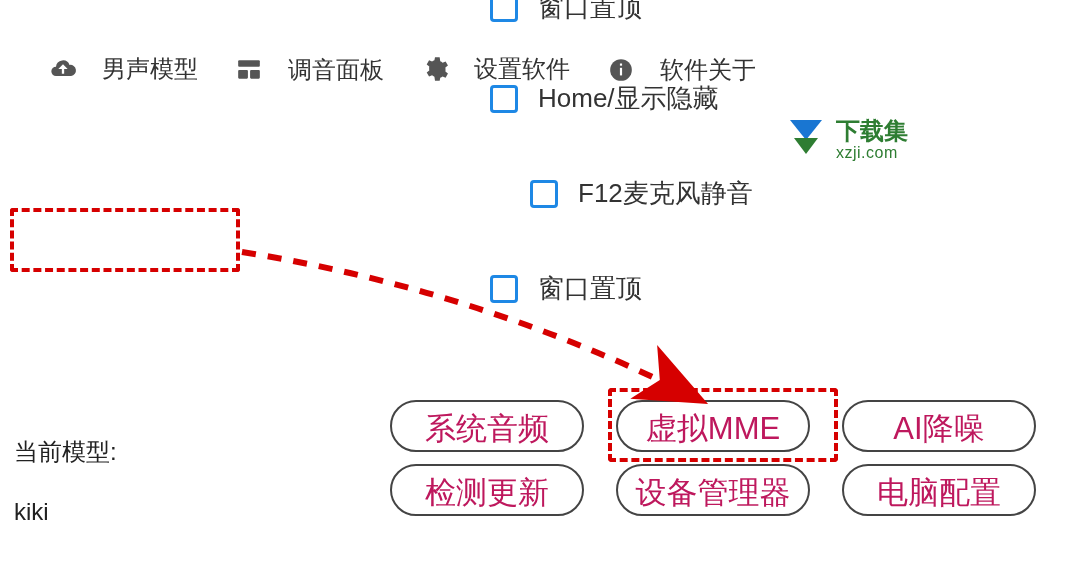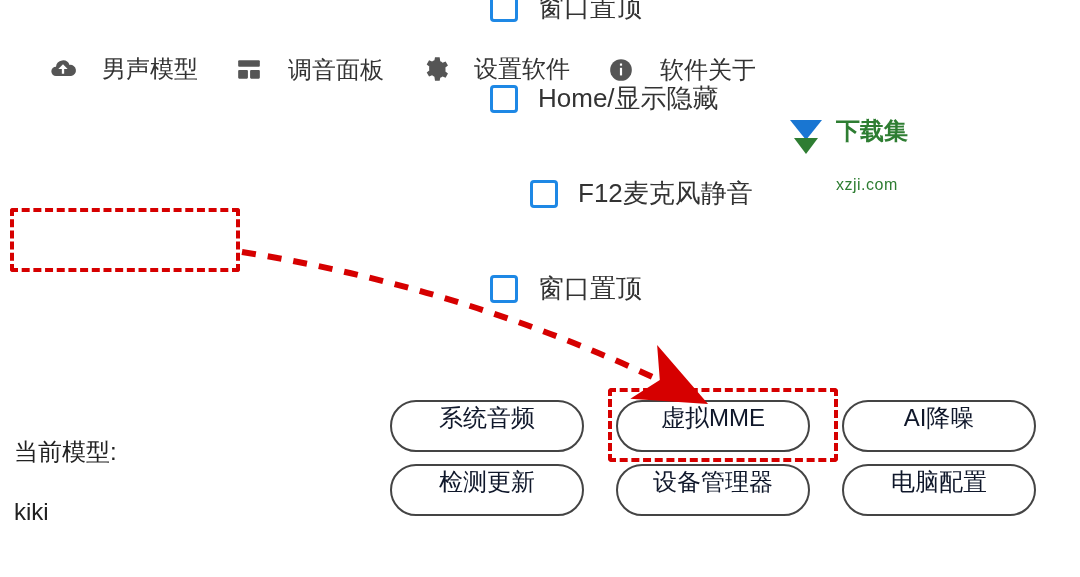--- a/index.html
+++ b/index.html
@@ -48,41 +48,41 @@
     .ci-3 { margin-top:60px; }
     .ck-box {
       width:28px; height:28px; border:3px solid #1e88e5; border-radius:4px;
       flex-shrink:0;
     }
 
     .pill-row-1 { position:absolute; left:390px; top:400px; display:flex; gap:32px; }
     .pill-row-2 { position:absolute; left:390px; top:464px; display:flex; gap:32px; }
     .pill {
       width:194px; height:52px; border:2px solid #444; border-radius:26px;
-      display:flex; align-items:flex-start; justify-content:center;
-      font-size:24px; color:#0f172a; cursor:pointer; background:#fff;
+      display:flex; align-items:flex-end; justify-content:center;
+      font-size:31px; color:#be185d; cursor:pointer; background:#fff;
     }
 
     .highlight-2 {
       position:absolute; left:608px; top:388px; width:230px; height:74px;
       border:4px dashed #d60000; border-radius:4px;
       pointer-events:none;
     }
 
     .watermark {
       position:absolute; left:786px; top:118px;
       display:flex; gap:10px;
     }
     .wm-arrow {
       width:40px; height:40px; position:relative;
     }
     .wm-arrow svg { width:40px; height:40px; }
     .wm-text { display:flex; flex-direction:column; line-height:1.1; }
     .wm-cn { font-size:24px; font-weight:bold; color:#2e7d32; }
-    .wm-en { font-size:16px; color:#2e7d32; letter-spacing:0.5px;margin-top:32px; }
+    .wm-en { font-size:16px; color:#2e7d32; letter-spacing:0.5px; }
 
     .annot-arrow {
       position:absolute; left:220px; top:230px; width:520px; height:200px;
       pointer-events:none;
     }
   </style>
 </head>
 <body>
 
 <div class="sidebar">

